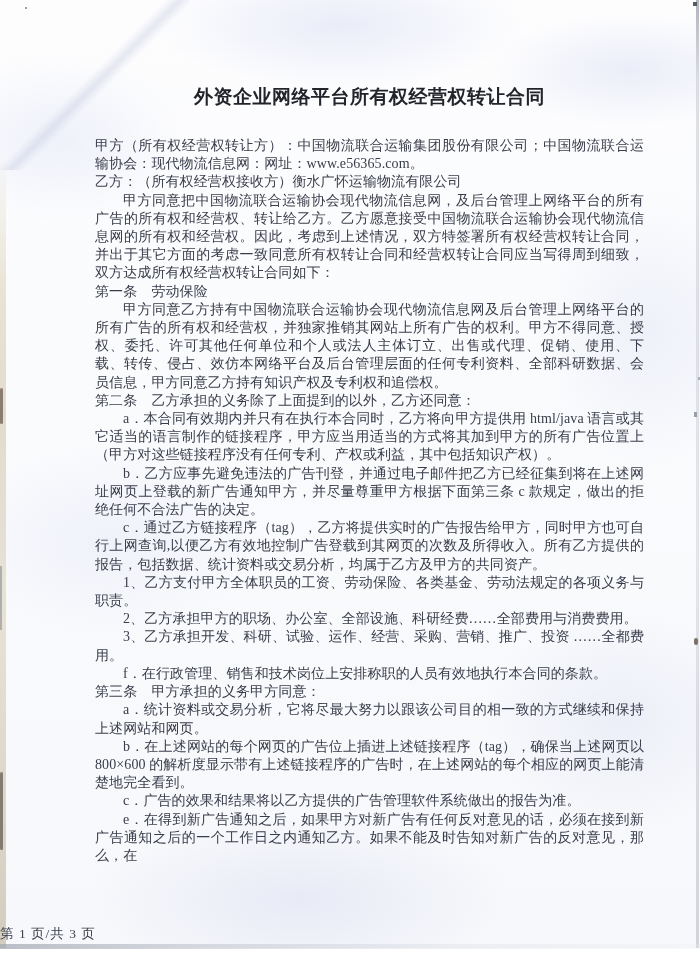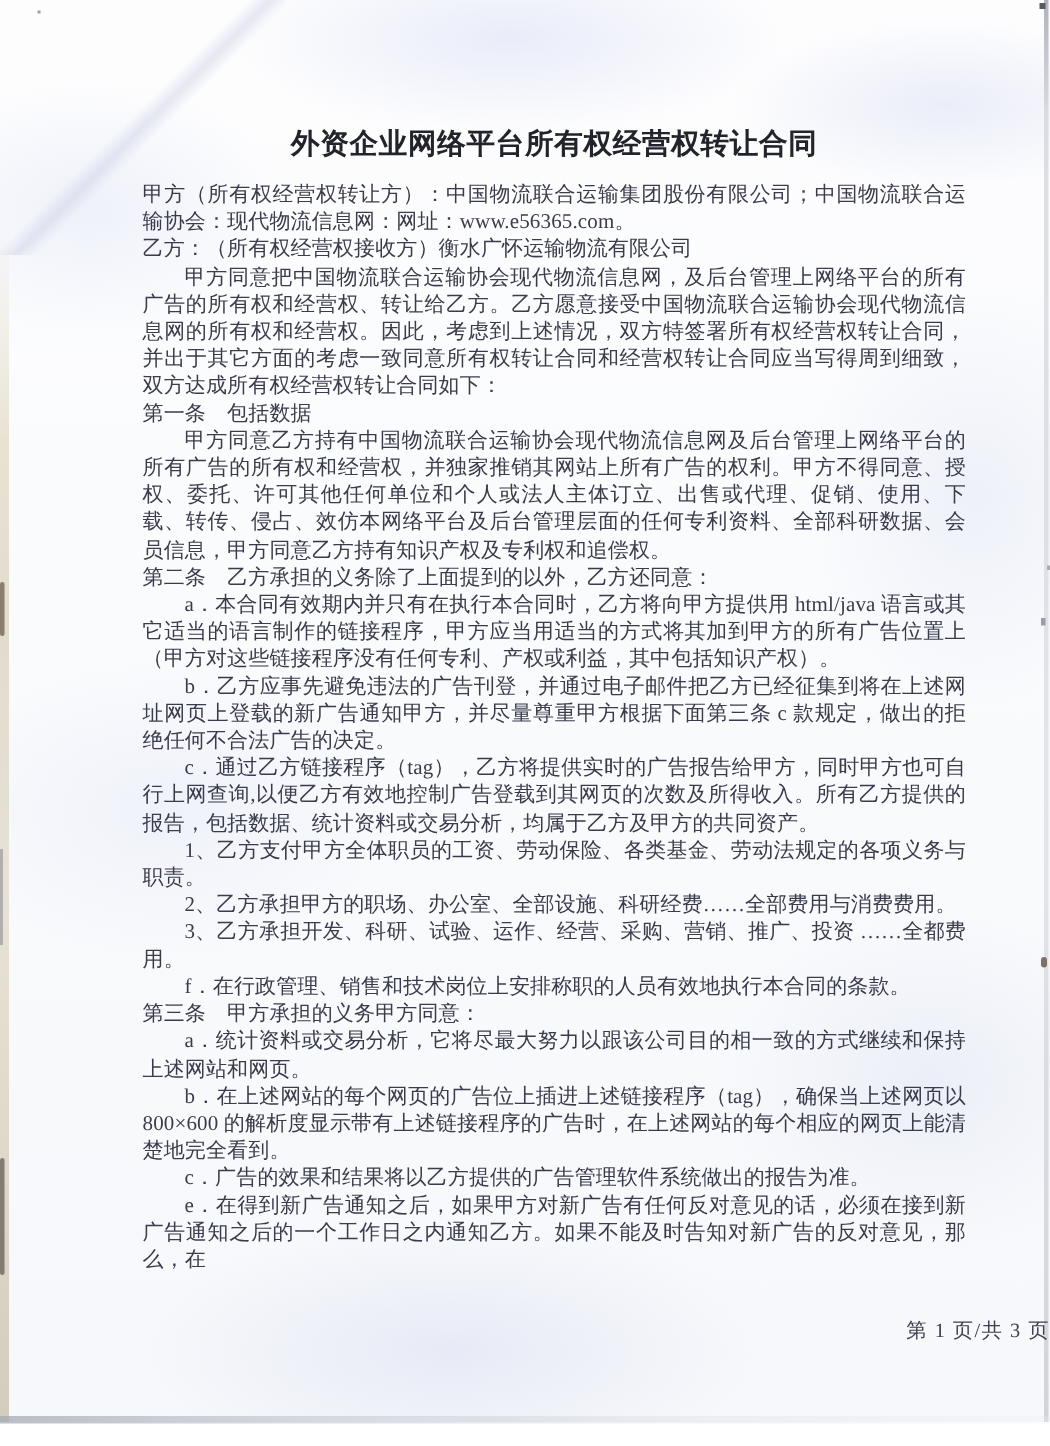--- a/index.html
+++ b/index.html
@@ -54,27 +54,27 @@
 
   
   .content{
     position:absolute;left:95px;top:84px;width:549px;
     color:#393c4a;
     font-size:14px;line-height:18.2px;
     text-align:justify;letter-spacing:.1px;
   }
   .title{
     font-size:19px;line-height:26px;font-weight:bold;color:#23242b;
-    text-align:center;letter-spacing:.5px;margin:0 0 12px 0;
+    text-align:center;letter-spacing:.5px;margin:0 0 27px 0;
   }
   .content p{margin:0;padding:0;}
   .indent{text-indent:2em;}
   .footer{
-    position:absolute;left:0;top:878px;width:700px;
-    text-align:right;font-size:13.5px;color:#3d404d;letter-spacing:1px;
+    position:absolute;left:0;top:925px;width:700px;
+    text-align:left;font-size:13.5px;color:#3d404d;letter-spacing:1px;
   }
 </style>
 </head>
 <body>
 
 <div class="paper">
   <div class="crease-topleft"></div>
 </div>
 <div class="edge-left"></div>
 <div class="edge-left-mark1"></div>
@@ -86,21 +86,21 @@
 <div class="paper-bottom-edge"></div>
 <div class="speck-a"></div>
 <div class="speck-b"></div>
 <div class="speck-c"></div>
 
 <div class="content">
   <h1 class="title">外资企业网络平台所有权经营权转让合同</h1>
   <p>甲方（所有权经营权转让方）：中国物流联合运输集团股份有限公司；中国物流联合运输协会：现代物流信息网：网址：www.e56365.com。</p>
   <p>乙方：（所有权经营权接收方）衡水广怀运输物流有限公司</p>
   <p class="indent">甲方同意把中国物流联合运输协会现代物流信息网，及后台管理上网络平台的所有广告的所有权和经营权、转让给乙方。乙方愿意接受中国物流联合运输协会现代物流信息网的所有权和经营权。因此，考虑到上述情况，双方特签署所有权经营权转让合同，并出于其它方面的考虑一致同意所有权转让合同和经营权转让合同应当写得周到细致，双方达成所有权经营权转让合同如下：</p>
-  <p>第一条　包括数据</p>
+  <p>第一条　劳动保险</p>
   <p class="indent">甲方同意乙方持有中国物流联合运输协会现代物流信息网及后台管理上网络平台的所有广告的所有权和经营权，并独家推销其网站上所有广告的权利。甲方不得同意、授权、委托、许可其他任何单位和个人或法人主体订立、出售或代理、促销、使用、下载、转传、侵占、效仿本网络平台及后台管理层面的任何专利资料、全部科研数据、会员信息，甲方同意乙方持有知识产权及专利权和追偿权。</p>
   <p>第二条　乙方承担的义务除了上面提到的以外，乙方还同意：</p>
   <p class="indent">a．本合同有效期内并只有在执行本合同时，乙方将向甲方提供用 html/java 语言或其它适当的语言制作的链接程序，甲方应当用适当的方式将其加到甲方的所有广告位置上（甲方对这些链接程序没有任何专利、产权或利益，其中包括知识产权）。</p>
   <p class="indent">b．乙方应事先避免违法的广告刊登，并通过电子邮件把乙方已经征集到将在上述网址网页上登载的新广告通知甲方，并尽量尊重甲方根据下面第三条 c 款规定，做出的拒绝任何不合法广告的决定。</p>
   <p class="indent">c．通过乙方链接程序（tag），乙方将提供实时的广告报告给甲方，同时甲方也可自行上网查询,以便乙方有效地控制广告登载到其网页的次数及所得收入。所有乙方提供的报告，包括数据、统计资料或交易分析，均属于乙方及甲方的共同资产。</p>
   <p class="indent">1、乙方支付甲方全体职员的工资、劳动保险、各类基金、劳动法规定的各项义务与职责。</p>
   <p class="indent">2、乙方承担甲方的职场、办公室、全部设施、科研经费……全部费用与消费费用。</p>
   <p class="indent">3、乙方承担开发、科研、试验、运作、经营、采购、营销、推广、投资 ……全都费用。</p>
   <p class="indent">f．在行政管理、销售和技术岗位上安排称职的人员有效地执行本合同的条款。</p>
   <p>第三条　甲方承担的义务甲方同意：</p>

